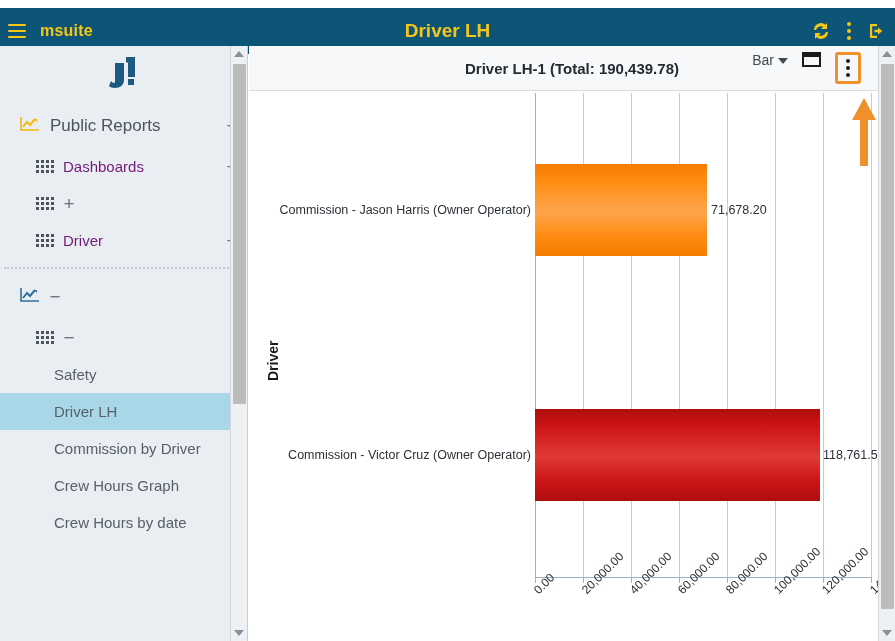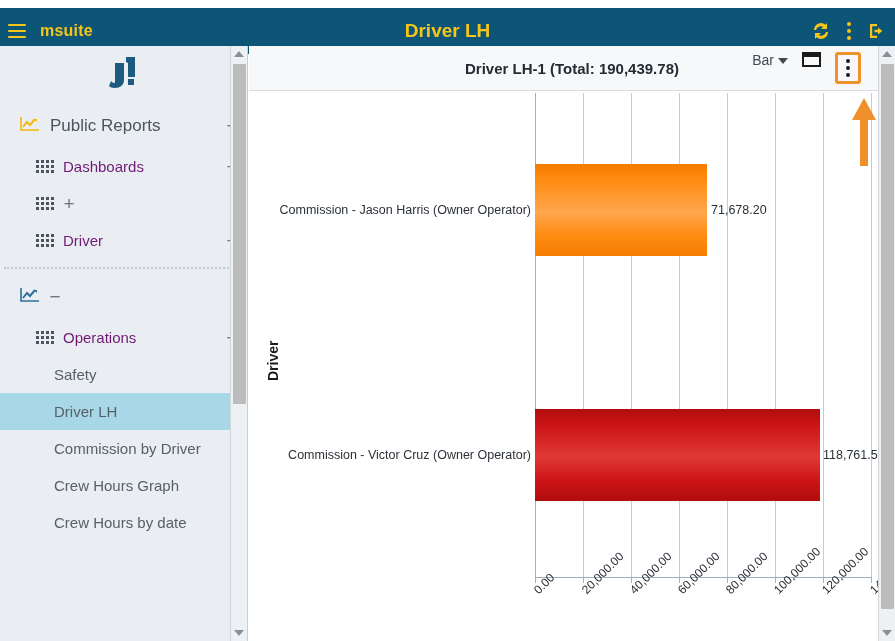--- a/index.html
+++ b/index.html
@@ -246,21 +246,20 @@
           <i></i>
           <i></i>
           <i></i>
           <i></i>
           <i></i>
           <i></i>
           <i></i>
           <i></i>
           <i></i>
         </span>
-      <span class="lbl">Operations</span>
       <span class="pm">−</span>
     </div>
 
     <div class="leaf">Safety</div>
     <div class="leaf active">Driver LH</div>
     <div class="leaf">Commission by Driver</div>
     <div class="leaf">Crew Hours Graph</div>
     <div class="leaf">Crew Hours by date</div>
   </div>
 

